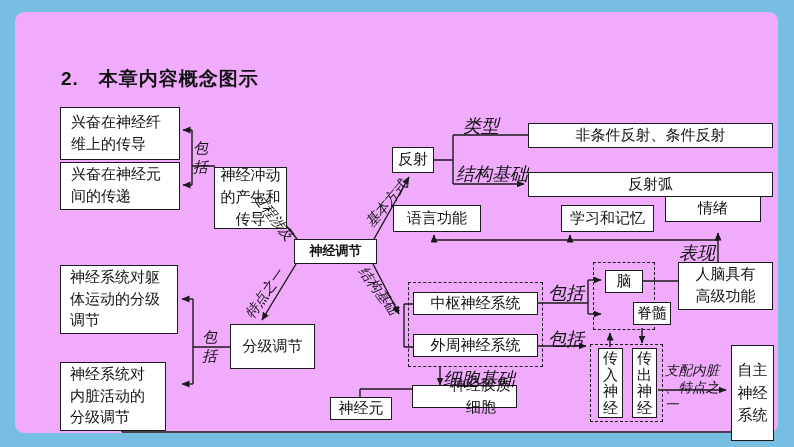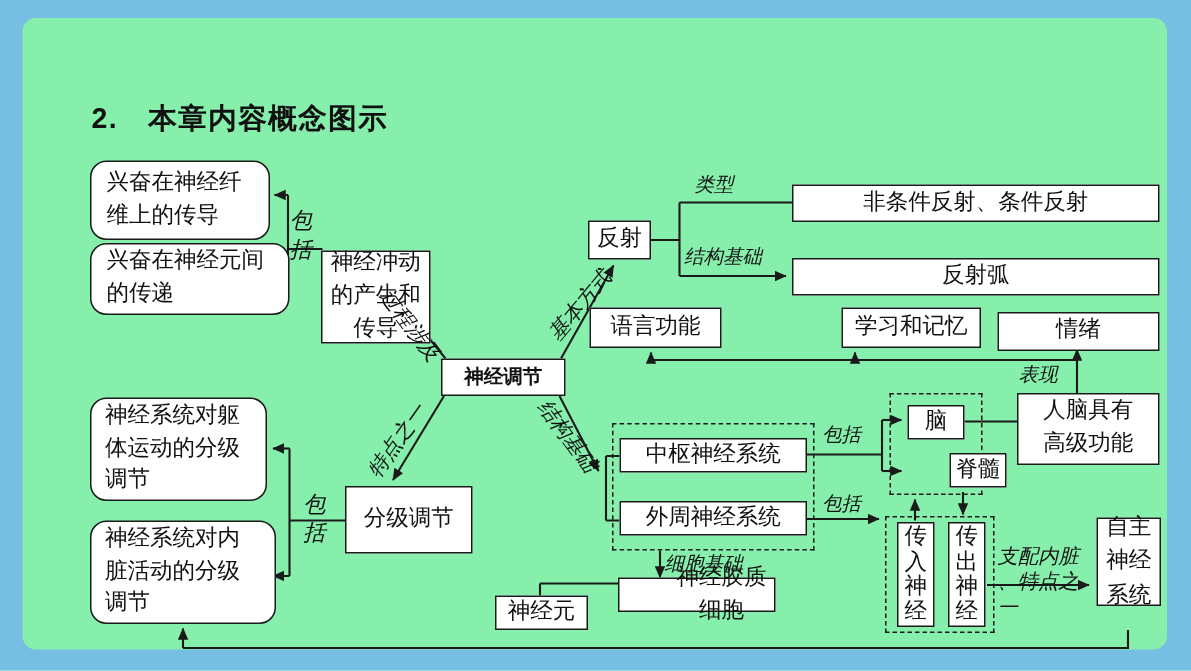--- a/index.html
+++ b/index.html
@@ -1,28 +1,28 @@
 <!DOCTYPE html>
 <html><head>
 <meta charset="utf-8">
 <style>
   html,body{margin:0;padding:0;}
   #stage{position:relative;width:794px;height:447px;background:#76BEE2;overflow:hidden;
          font-family:"Liberation Serif",serif;color:#111;}
-  #panel{position:absolute;left:15px;top:12px;width:763px;height:421px;background:#86efac;border-radius:9px;}
+  #panel{position:absolute;left:15px;top:12px;width:763px;height:421px;background:#f0abfc;border-radius:9px;}
   #title{position:absolute;left:46px;top:54px;font-family:"Liberation Sans",sans-serif;
          font-weight:bold;font-size:19px;letter-spacing:1px;}
   svg.wires{position:absolute;left:0;top:0;pointer-events:none;}
   .box{position:absolute;box-sizing:border-box;border:1.5px solid #1a1a1a;background:#fff;
        display:flex;align-items:center;justify-content:center;text-align:center;
        font-size:15px;line-height:1.45;word-break:break-all;}
   .box.bold{font-weight:bold;font-size:13px;}
-  .box.left{justify-content:flex-start;text-align:left;border-radius:11px;}
+  .box.left{justify-content:flex-start;text-align:left;}
   .dashedbox{position:absolute;box-sizing:border-box;border:1.5px dashed #1a1a1a;background:transparent;}
-  .elabel{position:absolute;font-size:13px;line-height:1.25;font-style:italic;word-break:break-all;}
+  .elabel{position:absolute;font-size:18px;line-height:1.25;font-style:italic;word-break:break-all;}
   .rot{position:absolute;width:70px;text-align:center;font-size:14px;font-style:italic;
        white-space:nowrap;transform-origin:center;}
 </style>
 </head>
 <body>
 
 <div id="stage" style="background: rgb(118, 190, 226);">
   <div id="panel">
 
     <svg class="wires" width="794" height="447" viewBox="0 0 794 447">
@@ -76,40 +76,40 @@
       </g>
     </svg>
 
     <div id="title">2.　本章内容概念图示</div>
 
     <div class="dashedbox" style="left:393px;top:270px;width:135px;height:85px;"></div>
     <div class="dashedbox" style="left:578px;top:250px;width:62px;height:68px;"></div>
     <div class="dashedbox" style="left:575px;top:332px;width:73px;height:78px;"></div>
 
     <div class="box left" style="left:45px;top:95px;width:120px;height:53px;padding:2px 10px;">兴奋在神经纤维上的传导</div>
-    <div class="box left" style="left:45px;top:150px;width:133px;height:48px;padding:2px 10px;">兴奋在神经元间的传递</div>
+    <div class="box left" style="left:45px;top:150px;width:120px;height:48px;padding:2px 10px;">兴奋在神经元间的传递</div>
     <div class="box" style="left:199px;top:119px;width:73px;height:62px;padding:2px 3px;margin-top:36px;">神经冲动的产生和传导</div>
     <div class="box bold" style="left:279px;top:227px;width:83px;height:25px;">神经调节</div>
     <div class="box" style="left:377px;top:135px;width:42px;height:26px;">反射</div>
     <div class="box" style="left:513px;top:111px;width:245px;height:25px;">非条件反射、条件反射</div>
     <div class="box" style="left:513px;top:160px;width:245px;height:25px;">反射弧</div>
     <div class="box" style="left:378px;top:193px;width:88px;height:27px;">语言功能</div>
     <div class="box" style="left:503px;top:193px;width:93px;height:27px;margin-left:43px;">学习和记忆</div>
-    <div class="box" style="left:650px;top:196px;width:108px;height:26px;">情绪</div>
+    <div class="box" style="left:650px;top:184px;width:96px;height:26px;">情绪</div>
     <div class="box" style="left:663px;top:250px;width:95px;height:48px;padding:2px 14px;">人脑具有高级功能</div>
     <div class="box" style="left:398px;top:280px;width:125px;height:23px;">中枢神经系统</div>
     <div class="box" style="left:398px;top:322px;width:125px;height:23px;text-align:right;">外周神经系统</div>
     <div class="box" style="left:590px;top:258px;width:38px;height:23px;">脑</div>
     <div class="box" style="left:590px;top:290px;width:38px;height:23px;margin-left:28px;">脊髓</div>
     <div class="box" style="left:583px;top:336px;width:25px;height:70px;line-height:1.1;">传入神经</div>
     <div class="box" style="left:617px;top:336px;width:25px;height:70px;line-height:1.1;">传出神经</div>
-    <div class="box" style="left:716px;top:333px;width:43px;height:59px;padding:2px;line-height:1.5;">自主神经系统</div>
+    <div class="box" style="left:716px;top:333px;width:43px;height:96px;padding:2px;line-height:1.5;">自主神经系统</div>
     <div class="box" style="left:215px;top:312px;width:85px;height:45px;">分级调节</div>
     <div class="box left" style="left:45px;top:253px;width:118px;height:69px;padding:2px 9px;">神经系统对躯体运动的分级调节</div>
-    <div class="box left" style="left:45px;top:335px;width:124px;height:69px;padding:2px 9px;">神经系统对内脏活动的分级调节</div>
+    <div class="box left" style="left:45px;top:350px;width:106px;height:69px;padding:2px 9px;">神经系统对内脏活动的分级调节</div>
     <div class="box" style="left:315px;top:385px;width:62px;height:23px;">神经元</div>
     <div class="box" style="left:397px;top:373px;width:105px;height:23px;padding-left:33px;">神经胶质细胞</div>
 
     <div class="elabel" style="left:178px;top:127px;width:17px;font-size:15px;">包括</div>
     <div class="rot" style="left:223px;top:196px;transform:rotate(53deg);">过程涉及</div>
     <div class="rot" style="left:337px;top:183px;transform:rotate(-50deg);">基本方式</div>
     <div class="rot" style="left:215px;top:273px;transform:rotate(-55deg);">特点之一</div>
     <div class="rot" style="left:328px;top:270px;transform:rotate(53deg);">结构基础</div>
     <div class="elabel" style="left:448px;top:103px;">类型</div>
     <div class="elabel" style="left:441px;top:151px;">结构基础</div>

